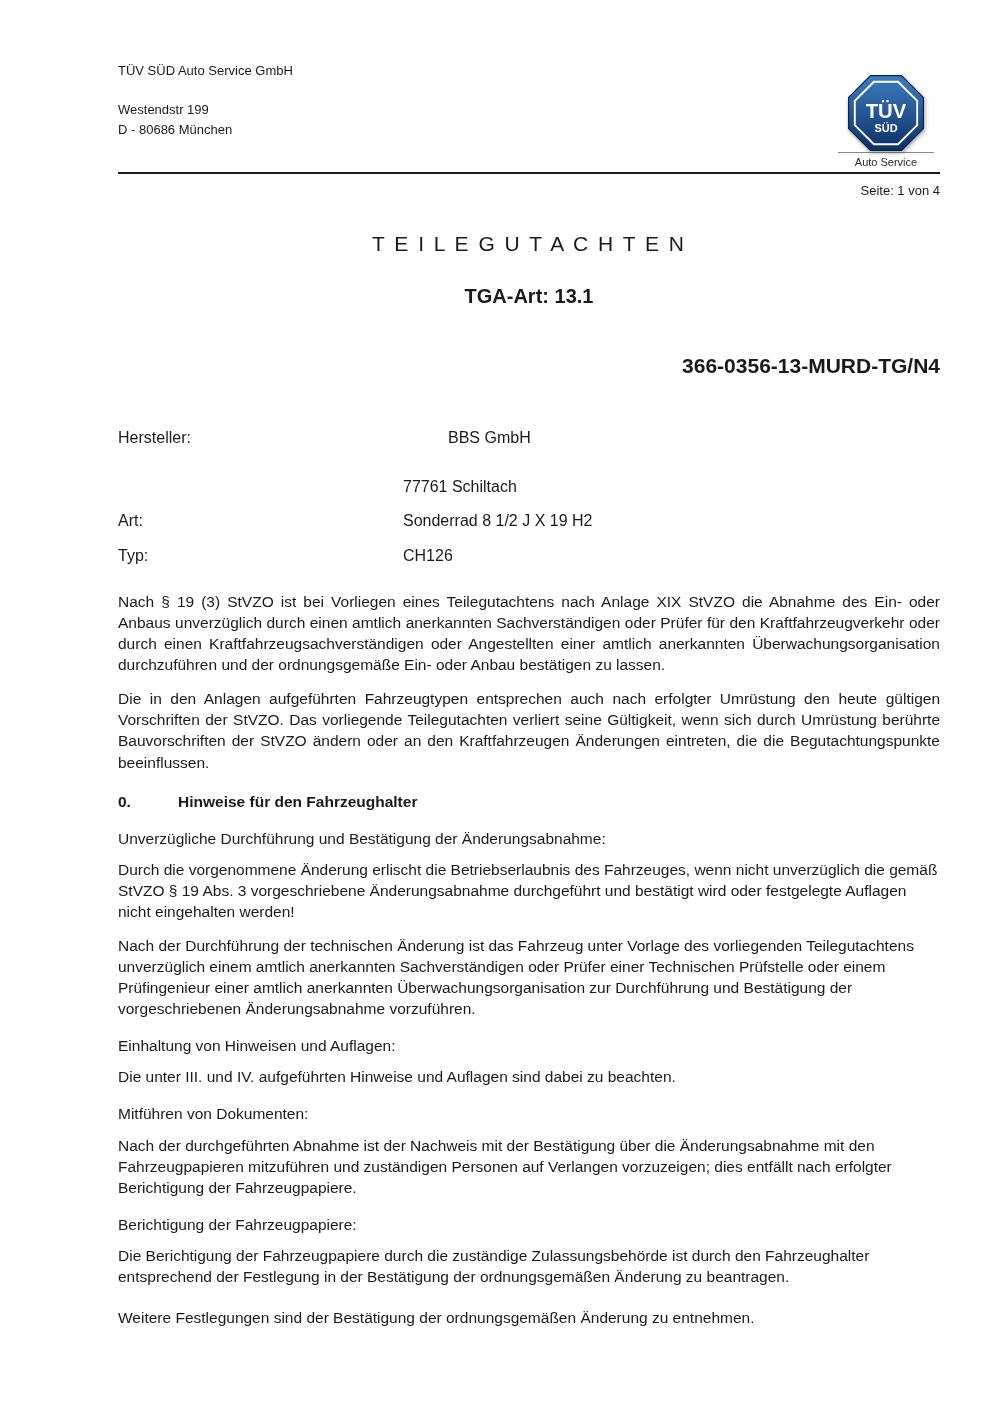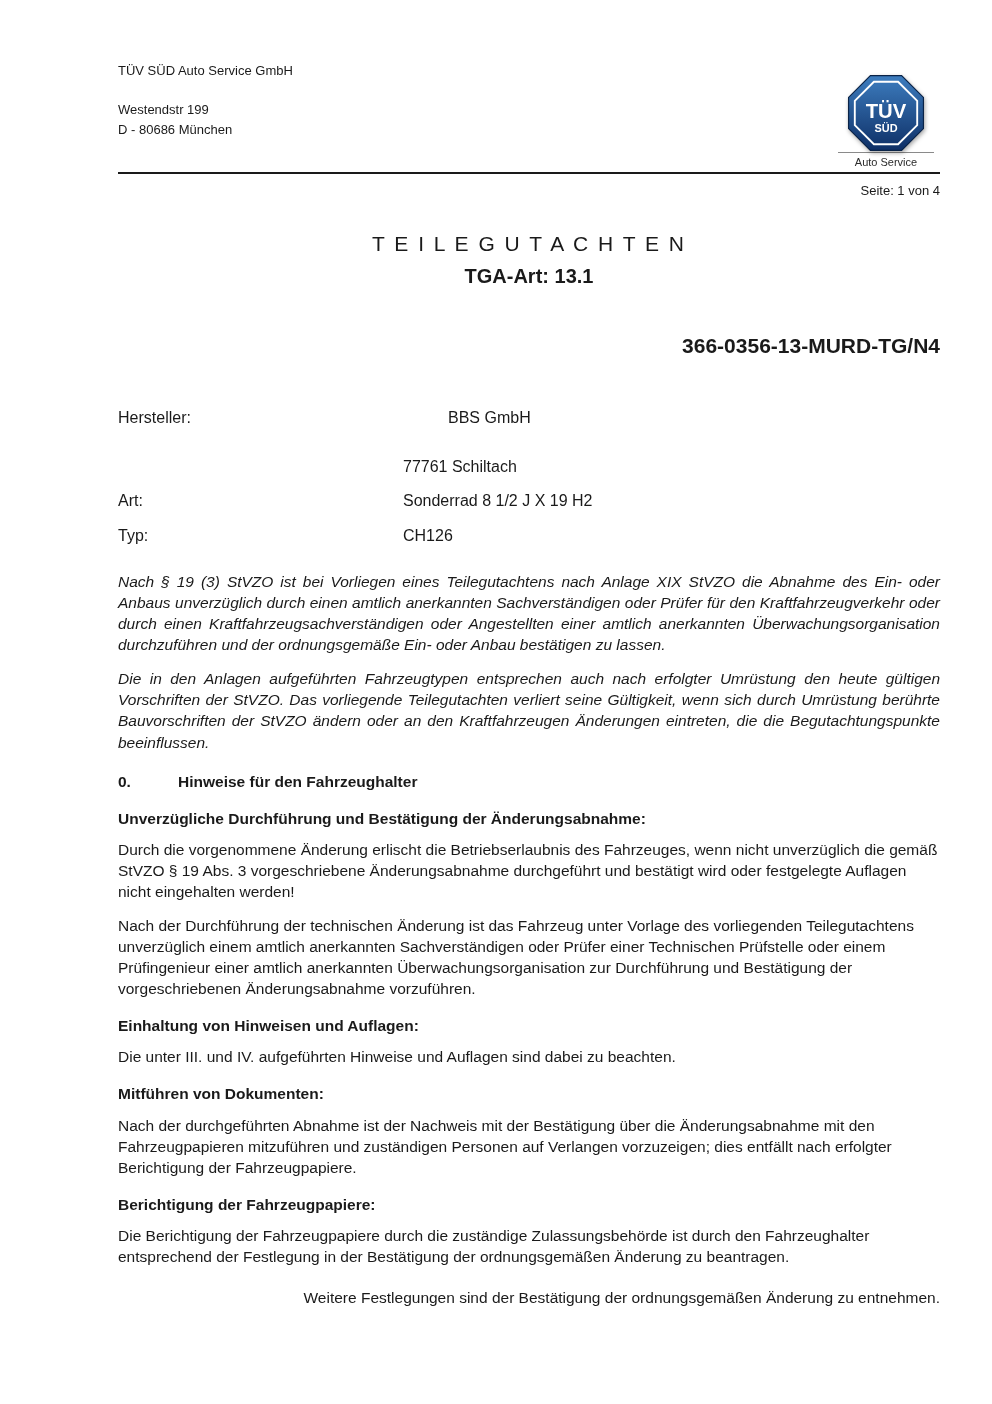--- a/index.html
+++ b/index.html
@@ -25,36 +25,36 @@
   .logo-block svg { width: 78px; height: 78px; display: block; margin: 0 auto; filter: drop-shadow(1px 2px 2px rgba(0,0,0,0.35)); }
   .logo-caption {
     padding-top: 2px; border-top: 1px solid #8a8a8a;
     font-size: 11px; color: #2b2b2b;
   }
   .hdr-rule { border: none; border-top: 2px solid #1a1a1a; margin: 6px 0 0 0; }
   .page-num { text-align: right; font-size: 13px; margin-top: 8px; }
   
   .title-block { text-align: center; margin-top: 30px; }
   .title-main { font-size: 21px; font-weight: normal; letter-spacing: 2px; }
-  .title-sub { font-size: 20px; font-weight: bold; margin-top: 5px; }
+  .title-sub { font-size: 20px; font-weight: bold; margin-top: 25px; }
   .doc-number { font-size: 21px; font-weight: bold; margin-top: 42px; text-align: right; }
   
   .details { margin-top: 46px; font-size: 16px; }
   .detail-row { display: flex; margin-bottom: 13px; }
   .detail-row.gap-after { margin-bottom: 27px; gap: 45px; }
   .detail-label { width: 285px; flex: 0 0 285px; }
   .detail-value { flex: 1; }
   
   .doc-body { margin-top: 24px; }
   .para { margin: 0 0 13px 0; }
-  .para.justify { text-align: justify; font-style: italic; }
+  .para.justify { text-align: justify; }
   .sec-heading { font-weight: bold; margin: 18px 0 10px 0; display: flex; }
   .sec-num { width: 60px; flex: 0 0 60px; }
-  .sub-heading { font-weight: bold; margin: 16px 0 10px 0; }
-  .closing { margin-top: 20px; text-align: right; }
+  .sub-heading { font-weight: normal; margin: 16px 0 10px 0; }
+  .closing { margin-top: 20px; }
 </style>
 </head>
 <body>
 
 <div class="page">
 
   <div class="hdr">
     <div class="hdr-company">TÜV SÜD Auto Service GmbH</div>
     <div class="hdr-addr">
       <div>Westendstr 199</div>

